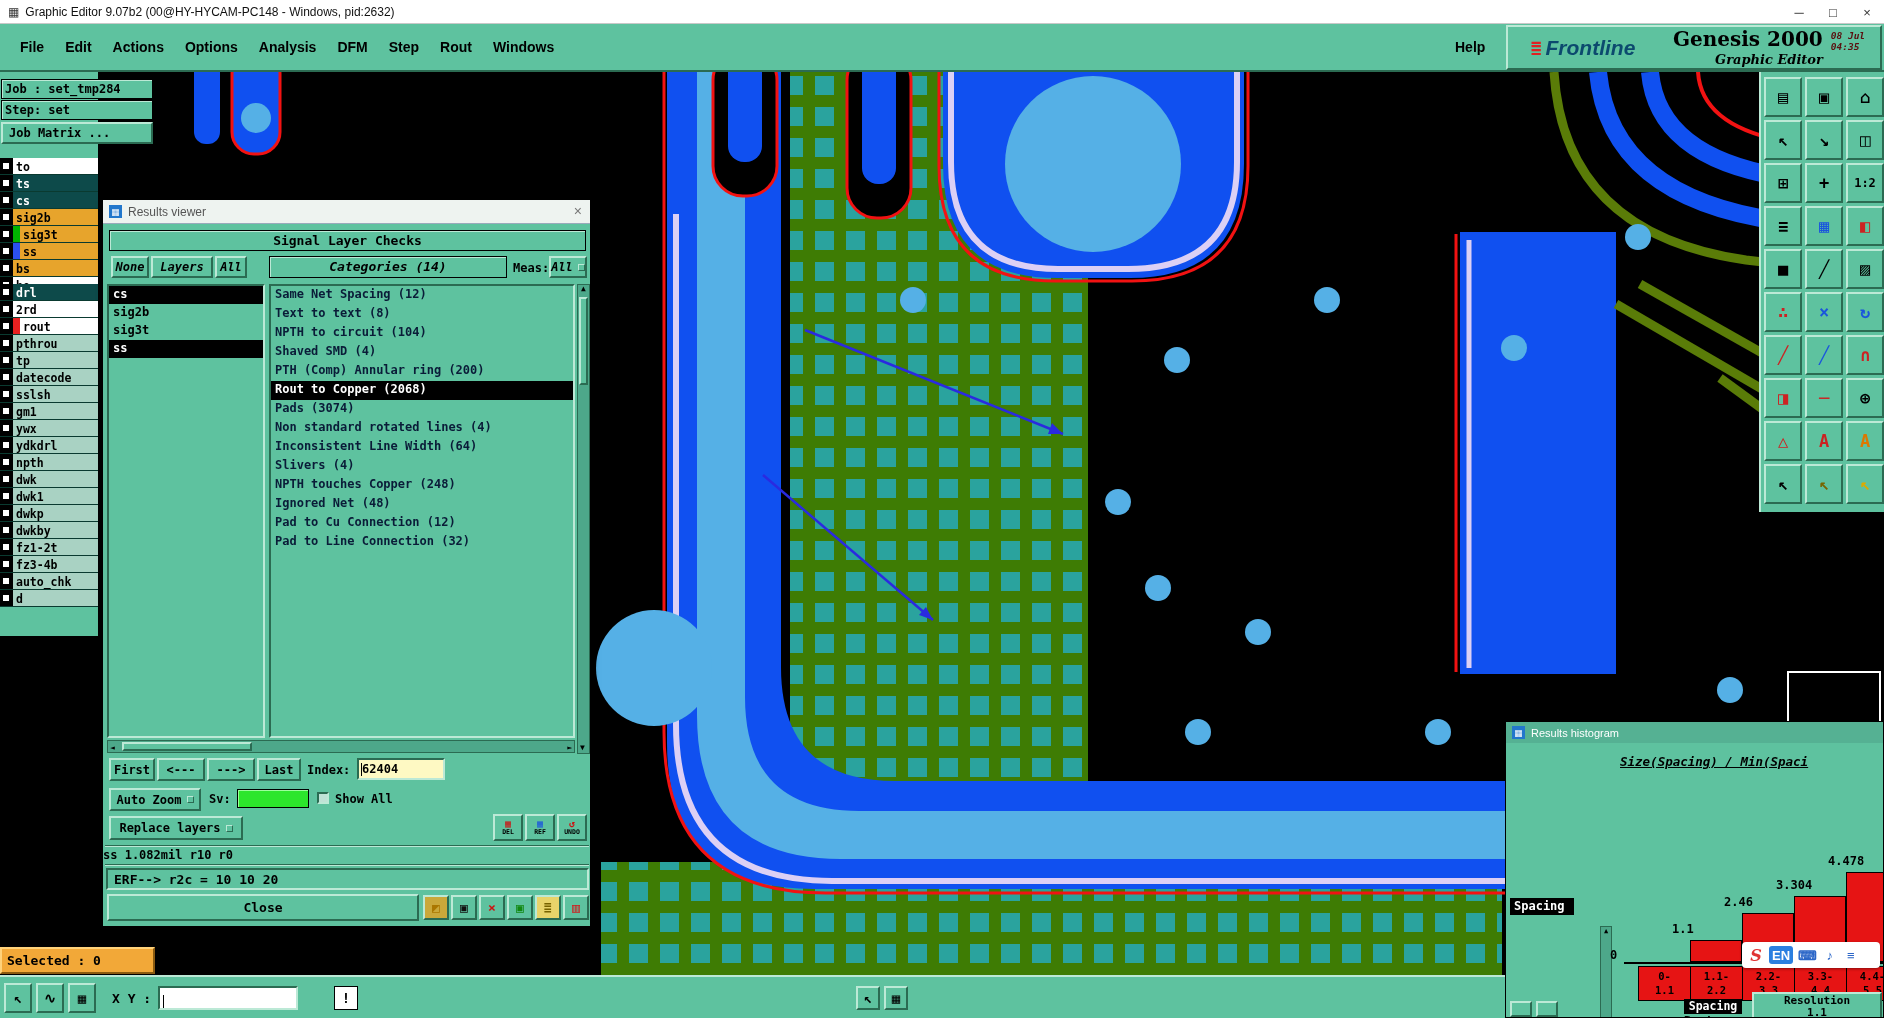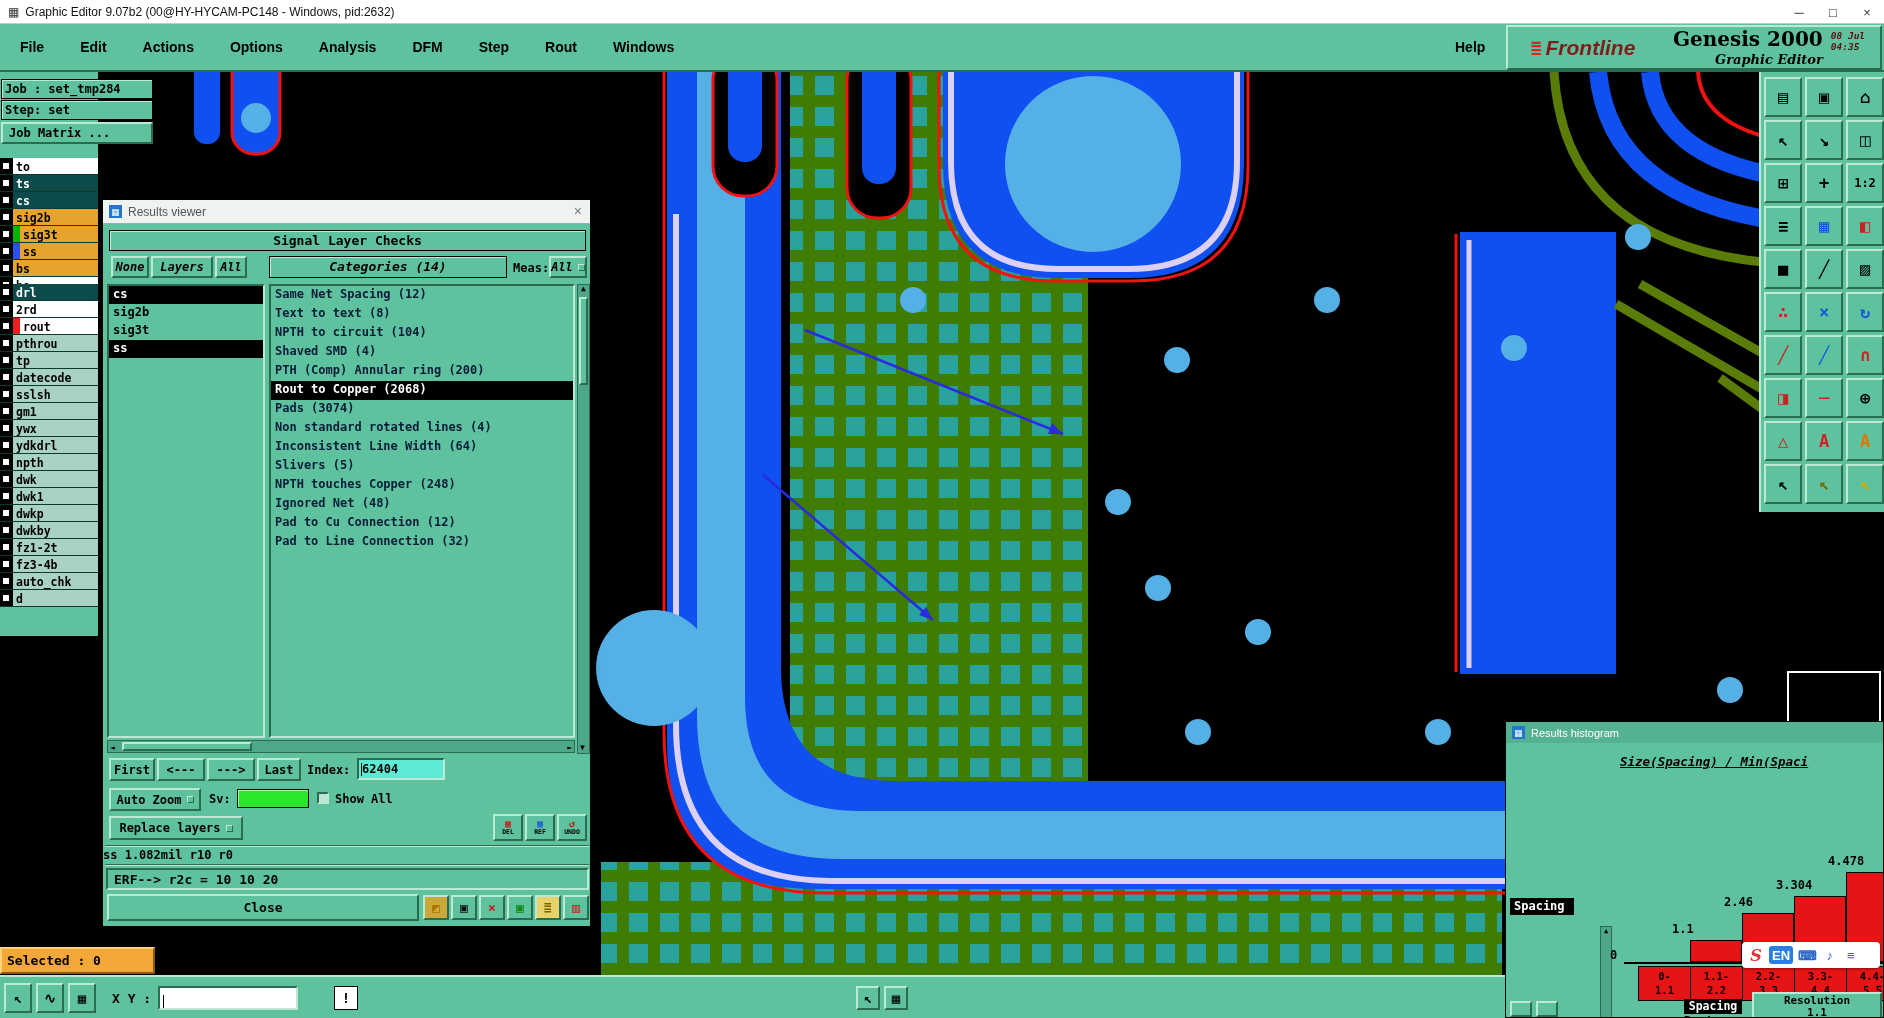--- a/index.html
+++ b/index.html
@@ -15,30 +15,30 @@
   
   #titlebar{position:absolute;left:0;top:0;width:1884px;height:24px;background:#fff;border-bottom:1px solid #c8c8c8;
     font-family:"Liberation Sans",sans-serif;font-weight:normal;font-size:12px;display:flex;align-items:center}
   #app-icon{margin:0 6px 0 8px;color:#333;font-size:12px}
   #title-text{color:#111}
   #win-controls{position:absolute;right:0;top:0;height:24px;display:flex}
   #win-controls span{width:34px;height:24px;display:flex;align-items:center;justify-content:center;color:#333;font-size:13px}
 
   
   #menubar{position:absolute;left:0;top:24px;width:1884px;height:48px;background:var(--teal);border-bottom:2px solid var(--lo)}
-  #menu-items{position:absolute;left:16px;top:0;height:46px;display:flex;gap:28px;align-items:center;
+  #menu-items{position:absolute;left:16px;top:0;height:46px;display:flex;gap:13px;align-items:center;
     font-family:"Liberation Sans",sans-serif;font-size:14px;font-weight:bold}
   .menu-item{padding:2px 4px;white-space:nowrap}
   #help-item{position:absolute;left:1455px;top:0;height:46px;display:flex;align-items:center;
     font-family:"Liberation Sans",sans-serif;font-size:14px;font-weight:bold}
   #brand{position:absolute;right:2px;top:1px;width:376px;height:45px;background:var(--teal);
     border:2px solid;border-color:var(--hi) var(--lo) var(--lo) var(--hi);display:flex;align-items:center}
   #brand-logo{width:150px;display:flex;align-items:center;justify-content:center;gap:4px}
   #logo-bars{color:#e02222;font-size:18px}
-  #logo-text{color:#7f1d1d;font-family:"Liberation Sans",sans-serif;font-style:italic;font-weight:bold;font-size:21px}
+  #logo-text{color:#0c4a6e;font-family:"Liberation Sans",sans-serif;font-style:italic;font-weight:bold;font-size:21px}
   #brand-right{flex:1;display:flex;flex-direction:column;align-items:center;line-height:1}
   #brand-top{display:flex;align-items:flex-start;gap:8px}
   #product{font-family:"DejaVu Serif",serif;font-size:20px;font-weight:bold}
   #datetime{display:flex;flex-direction:column;font-size:9.5px;font-style:italic;color:#5a1010;line-height:1.15;padding-top:2px}
   #tagline{font-family:"DejaVu Serif",serif;font-size:13px;font-style:italic;font-weight:bold;margin-top:1px}
 
   
   #canvas{position:absolute;left:0;top:72px;width:1884px;height:946px;background:#000}
   #pcb-svg{position:absolute;left:98px;top:0}
 
@@ -115,21 +115,21 @@
   #rv-vscroll{position:absolute;left:474px;top:84px;width:13px;height:470px;background:#4da88a;
     border:1px solid var(--lo);font-size:8px;text-align:center;line-height:1}
   #rv-vthumb{position:absolute;left:1px;top:12px;width:9px;height:88px}
   #rv-hscroll{position:absolute;left:4px;top:540px;width:468px;height:13px;background:#4da88a;border:1px solid var(--lo)}
   #rv-hthumb{position:absolute;left:14px;top:1px;width:130px;height:9px}
   .scr-arrow{position:absolute;font-size:8px;color:#000}
   #rv-first{left:6px;top:558px;width:46px}#rv-prev{left:54px;top:558px;width:48px}
   #rv-next{left:104px;top:558px;width:48px}#rv-last{left:154px;top:558px;width:44px}
   .rv-btn2{position:absolute;height:23px;font-size:12px;display:flex;align-items:center;justify-content:center}
   #rv-idx-label{position:absolute;left:204px;top:563px;font-size:12px}
-  #rv-idx{position:absolute;left:254px;top:558px;width:88px;height:22px;background:#5eead4;
+  #rv-idx{position:absolute;left:254px;top:558px;width:88px;height:22px;background:#fef9c3;
     border:2px solid;border-color:var(--lo) var(--hi) var(--hi) var(--lo);font-size:12px;padding:2px}
   #rv-autozoom{left:6px;top:588px;width:92px}
   #rv-sv-label{position:absolute;left:106px;top:592px;font-size:12px}
   #rv-swatch{position:absolute;left:134px;top:589px;width:72px;height:19px;background:#2ce62c;border:1px solid #000;
     box-shadow:inset 1px 1px 0 #9dff9d}
   #rv-chk{position:absolute;left:214px;top:592px;width:12px;height:12px;background:#bfe2d6;
     border:2px solid;border-color:var(--lo) var(--hi) var(--hi) var(--lo)}
   #rv-showall{position:absolute;left:232px;top:592px;font-size:12px}
   #rv-replace{left:6px;top:616px;width:134px;height:24px}
   #rv-minis{position:absolute;left:390px;top:614px;display:flex;gap:2px}
@@ -609,21 +609,21 @@
   <div id="rv-cats" class="sunken">
       <div class="rv-cat">Same Net Spacing (12)</div>
       <div class="rv-cat">Text to text (8)</div>
       <div class="rv-cat">NPTH to circuit (104)</div>
       <div class="rv-cat">Shaved SMD (4)</div>
       <div class="rv-cat">PTH (Comp) Annular ring (200)</div>
       <div class="rv-cat sel">Rout to Copper (2068)</div>
       <div class="rv-cat">Pads (3074)</div>
       <div class="rv-cat">Non standard rotated lines (4)</div>
       <div class="rv-cat">Inconsistent Line Width (64)</div>
-      <div class="rv-cat">Slivers (5)</div>
+      <div class="rv-cat">Slivers (4)</div>
       <div class="rv-cat">NPTH touches Copper (248)</div>
       <div class="rv-cat">Ignored Net (48)</div>
       <div class="rv-cat">Pad to Cu Connection (12)</div>
       <div class="rv-cat">Pad to Line Connection (32)</div>
     </div>
   <div id="rv-vscroll">▲<div id="rv-vthumb" class="raised"></div><span class="scr-arrow" style="left:2px;bottom:1px">▼</span></div>
   <div id="rv-hscroll">
       <span class="scr-arrow" style="left:2px;top:2px">◄</span>
       <div id="rv-hthumb" class="raised"></div>
       <span class="scr-arrow" style="right:2px;top:2px">►</span>

